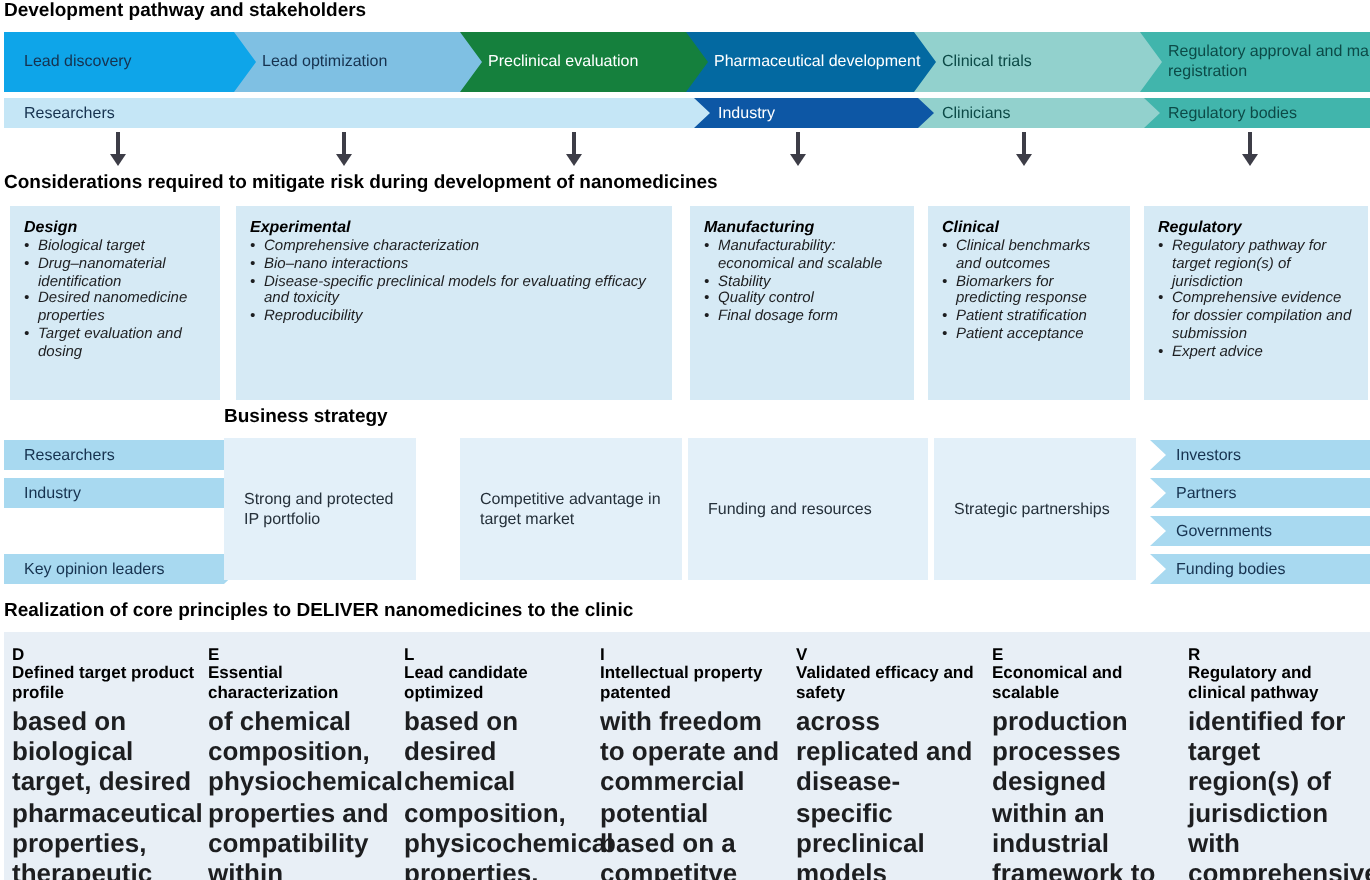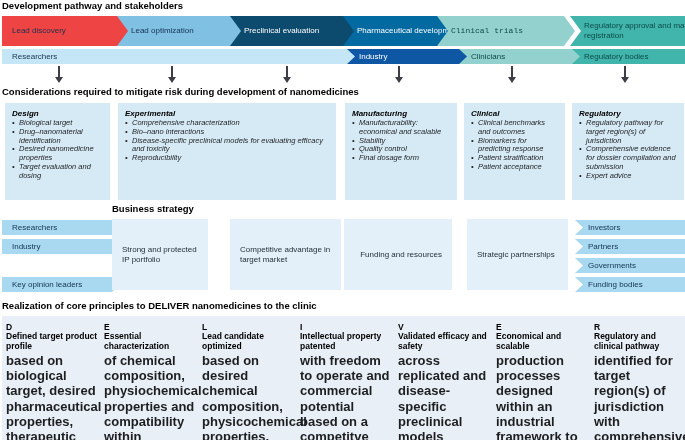--- a/index.html
+++ b/index.html
@@ -11,23 +11,23 @@
   .heading{position:absolute;font-weight:bold;font-size:9.5px;color:#000;line-height:1.1;}
 
   
   .stage{position:absolute;top:16px;height:30px;display:flex;align-items:center;
          font-size:8px;line-height:1.2;}
   .chev-first{clip-path:polygon(0 0,calc(100% - 11px) 0,100% 50%,calc(100% - 11px) 100%,0 100%);}
   .chev-mid{clip-path:polygon(0 0,calc(100% - 11px) 0,100% 50%,calc(100% - 11px) 100%,0 100%,11px 50%);}
   .stage .lbl{display:block;}
   .pad-a{padding-left:10px;}
   .pad-b{padding-left:14px;}
-  .s0{background:#ef4444;color:#16324f;}
+  .s0{background:#0ea5e9;color:#16324f;}
   .s1{background:#7fc0e3;color:#16324f;}
-  .s2{background:#0c4a6e;color:#ffffff;}
+  .s2{background:#15803d;color:#ffffff;}
   .s3{background:#0369a1;color:#ffffff;}
   .s4{background:#92d1cd;color:#0c4a47;}
   .s5{background:#41b5ac;color:#0c4a47;}
 
   .sbar{position:absolute;top:49px;height:15px;display:flex;align-items:center;
         font-size:8px;}
   .bar-first{clip-path:polygon(0 0,calc(100% - 8px) 0,100% 50%,calc(100% - 8px) 100%,0 100%);}
   .bar-mid{clip-path:polygon(0 0,calc(100% - 8px) 0,100% 50%,calc(100% - 8px) 100%,0 100%,8px 50%);}
   .b0{background:#c5e6f6;color:#16324f;}
   .b1{background:#0d57a5;color:#ffffff;}
@@ -77,21 +77,21 @@
   </div>
   <div class="stage chev-mid s1 pad-b" style="left:117px;width:124px;">
     <span class="lbl">Lead optimization</span>
   </div>
   <div class="stage chev-mid s2 pad-b" style="left:230px;width:124px;">
     <span class="lbl">Preclinical evaluation</span>
   </div>
   <div class="stage chev-mid s3 pad-b" style="left:343px;width:124px;">
     <span class="lbl">Pharmaceutical development</span>
   </div>
-  <div class="stage chev-mid s4 pad-b" style="left:437px;width:124px;font-family:Liberation Mono, monospace;">
+  <div class="stage chev-mid s4 pad-b" style="left:457px;width:124px;">
     <span class="lbl">Clinical trials</span>
   </div>
   <div class="stage chev-mid s5 pad-b" style="left:570px;width:124px;">
     <span class="lbl">Regulatory approval and market registration</span>
   </div>
 
   <div class="sbar bar-first b0" style="left:2px;width:352px;padding-left:10px;">
     <span>Researchers</span>
   </div>
   <div class="sbar bar-mid b1" style="left:347px;width:119px;padding-left:12px;">
@@ -169,21 +169,21 @@
   <div class="bchev bchev-right pad-c" style="left:2px;top:277px;width:108px;">
     <span>Key opinion leaders</span>
   </div>
 
   <div class="mbox" style="left:112px;width:96px;">
     <span>Strong and protected IP portfolio</span>
   </div>
   <div class="mbox" style="left:230px;width:111px;">
     <span>Competitive advantage in target market</span>
   </div>
-  <div class="mbox" style="left:344px;width:108px;justify-content:flex-end;">
+  <div class="mbox" style="left:344px;width:120px;">
     <span>Funding and resources</span>
   </div>
   <div class="mbox" style="left:467px;width:101px;text-align:center;">
     <span>Strategic partnerships</span>
   </div>
 
   <div class="bchev bchev-tail pad-d" style="left:575px;top:220px;width:110px;">
     <span>Investors</span>
   </div>
   <div class="bchev bchev-tail pad-d" style="left:575px;top:239px;width:110px;">

